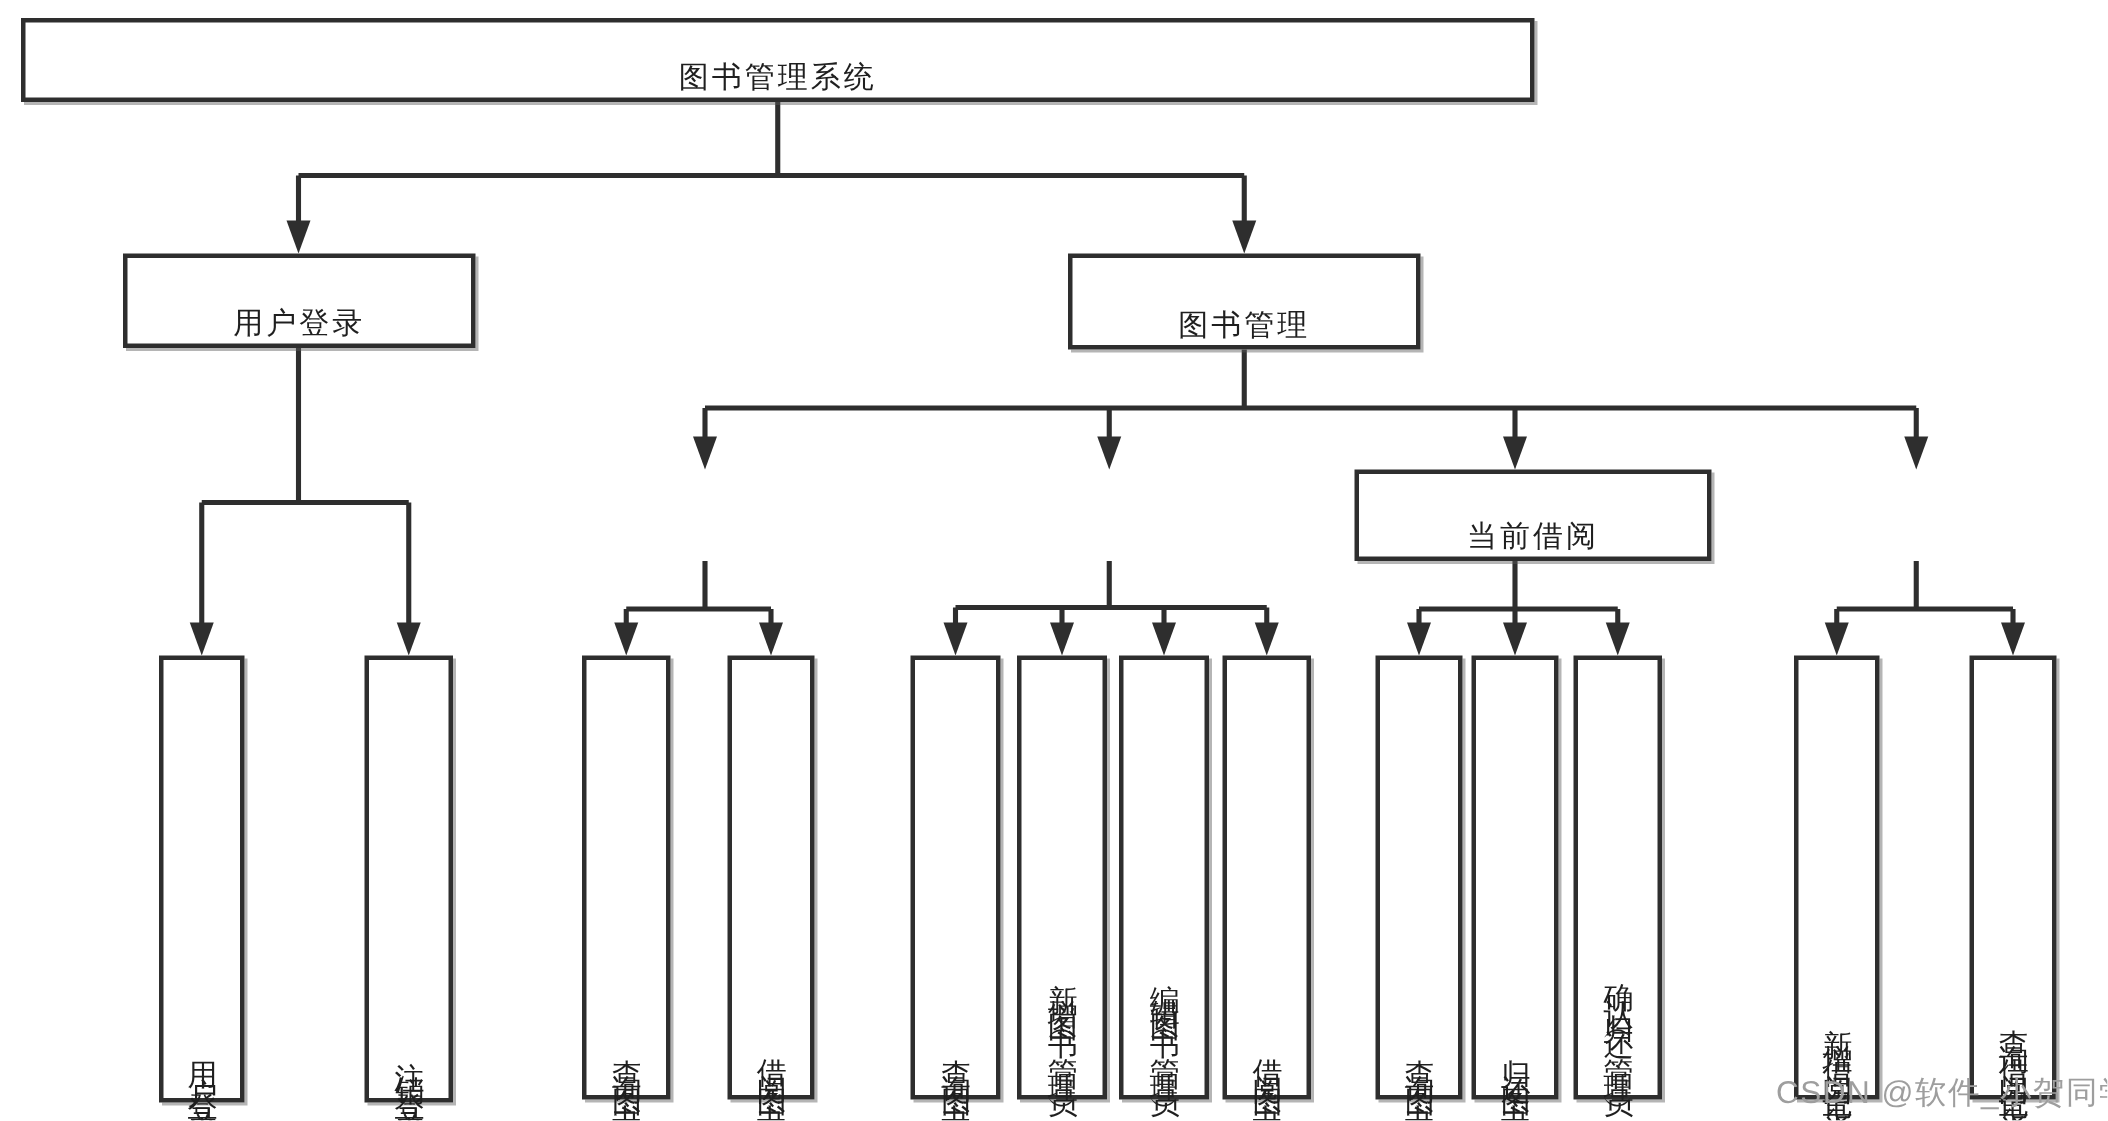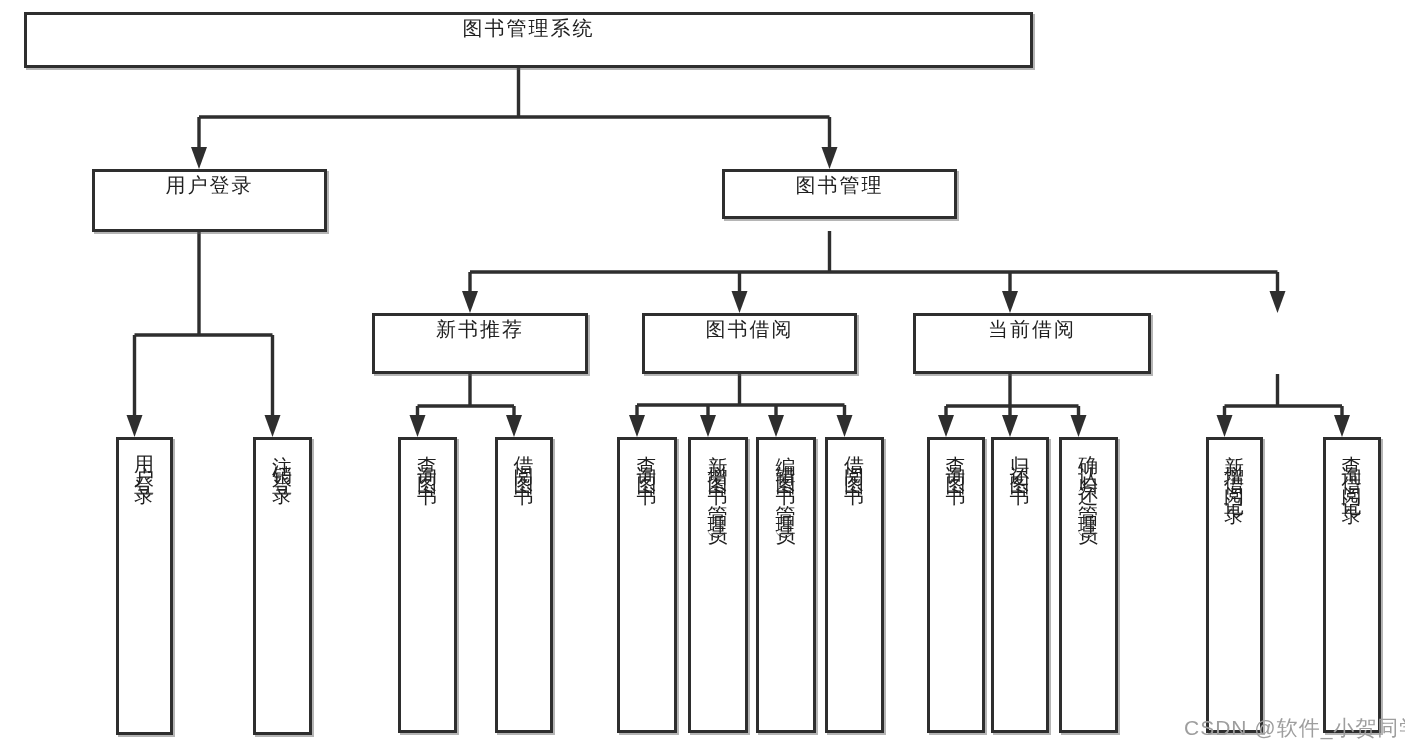--- a/index.html
+++ b/index.html
@@ -35,24 +35,23 @@
   }
   .arrowhead { fill: var(--line-color); }
 
   .node {
     position: absolute;
     background: var(--box-fill);
     border: 3px solid var(--box-border-color);
     box-shadow: 2px 2px 0 rgba(90,90,90,0.45);
     color: var(--text-color);
     display: flex;
-    align-items: flex-start;
+    align-items: flex-end;
     justify-content: center;
     z-index: 2;
-    margin-left: 10px;
   }
   .hnode { font-size: 20px; letter-spacing: 2px; }
   .vnode .label {
     writing-mode: vertical-lr;
     text-orientation: mixed;
     font-size: 20px;
     line-height: 1;
     letter-spacing: 10px;
   }
 
@@ -104,30 +103,24 @@
     <polygon class="arrowhead" points="1334,415 1350,415 1342,437"></polygon>
   </svg>
 
   <div class="node hnode" style="left:14px; top:12px; width:1009px; height:56px;">
     <span>图书管理系统</span>
   </div>
 
   <div class="node hnode" style="left:82px; top:169px; width:235px; height:63px;">
     <span>用户登录</span>
   </div>
-  <div class="node hnode" style="left:712px; top:169px; width:235px; height:50px;">
+  <div class="node hnode" style="left:712px; top:169px; width:235px; height:64px;">
     <span>图书管理</span>
   </div>
 
-  <div class="node hnode" style="left:362px; top:313px; width:216px; height:61px;">
-    <span>新书推荐</span>
-  </div>
-  <div class="node hnode" style="left:632px; top:313px; width:215px; height:61px;">
-    <span>图书借阅</span>
-  </div>
   <div class="node hnode" style="left:903px; top:313px; width:238px; height:61px;">
     <span>当前借阅</span>
   </div>
 
   <div class="node vnode" style="left:106px; top:437px; width:57px; height:298px;">
     <span class="label">用户登录</span>
   </div>
   <div class="node vnode" style="left:243px; top:437px; width:59px; height:298px;">
     <span class="label">注销登录</span>
   </div>

